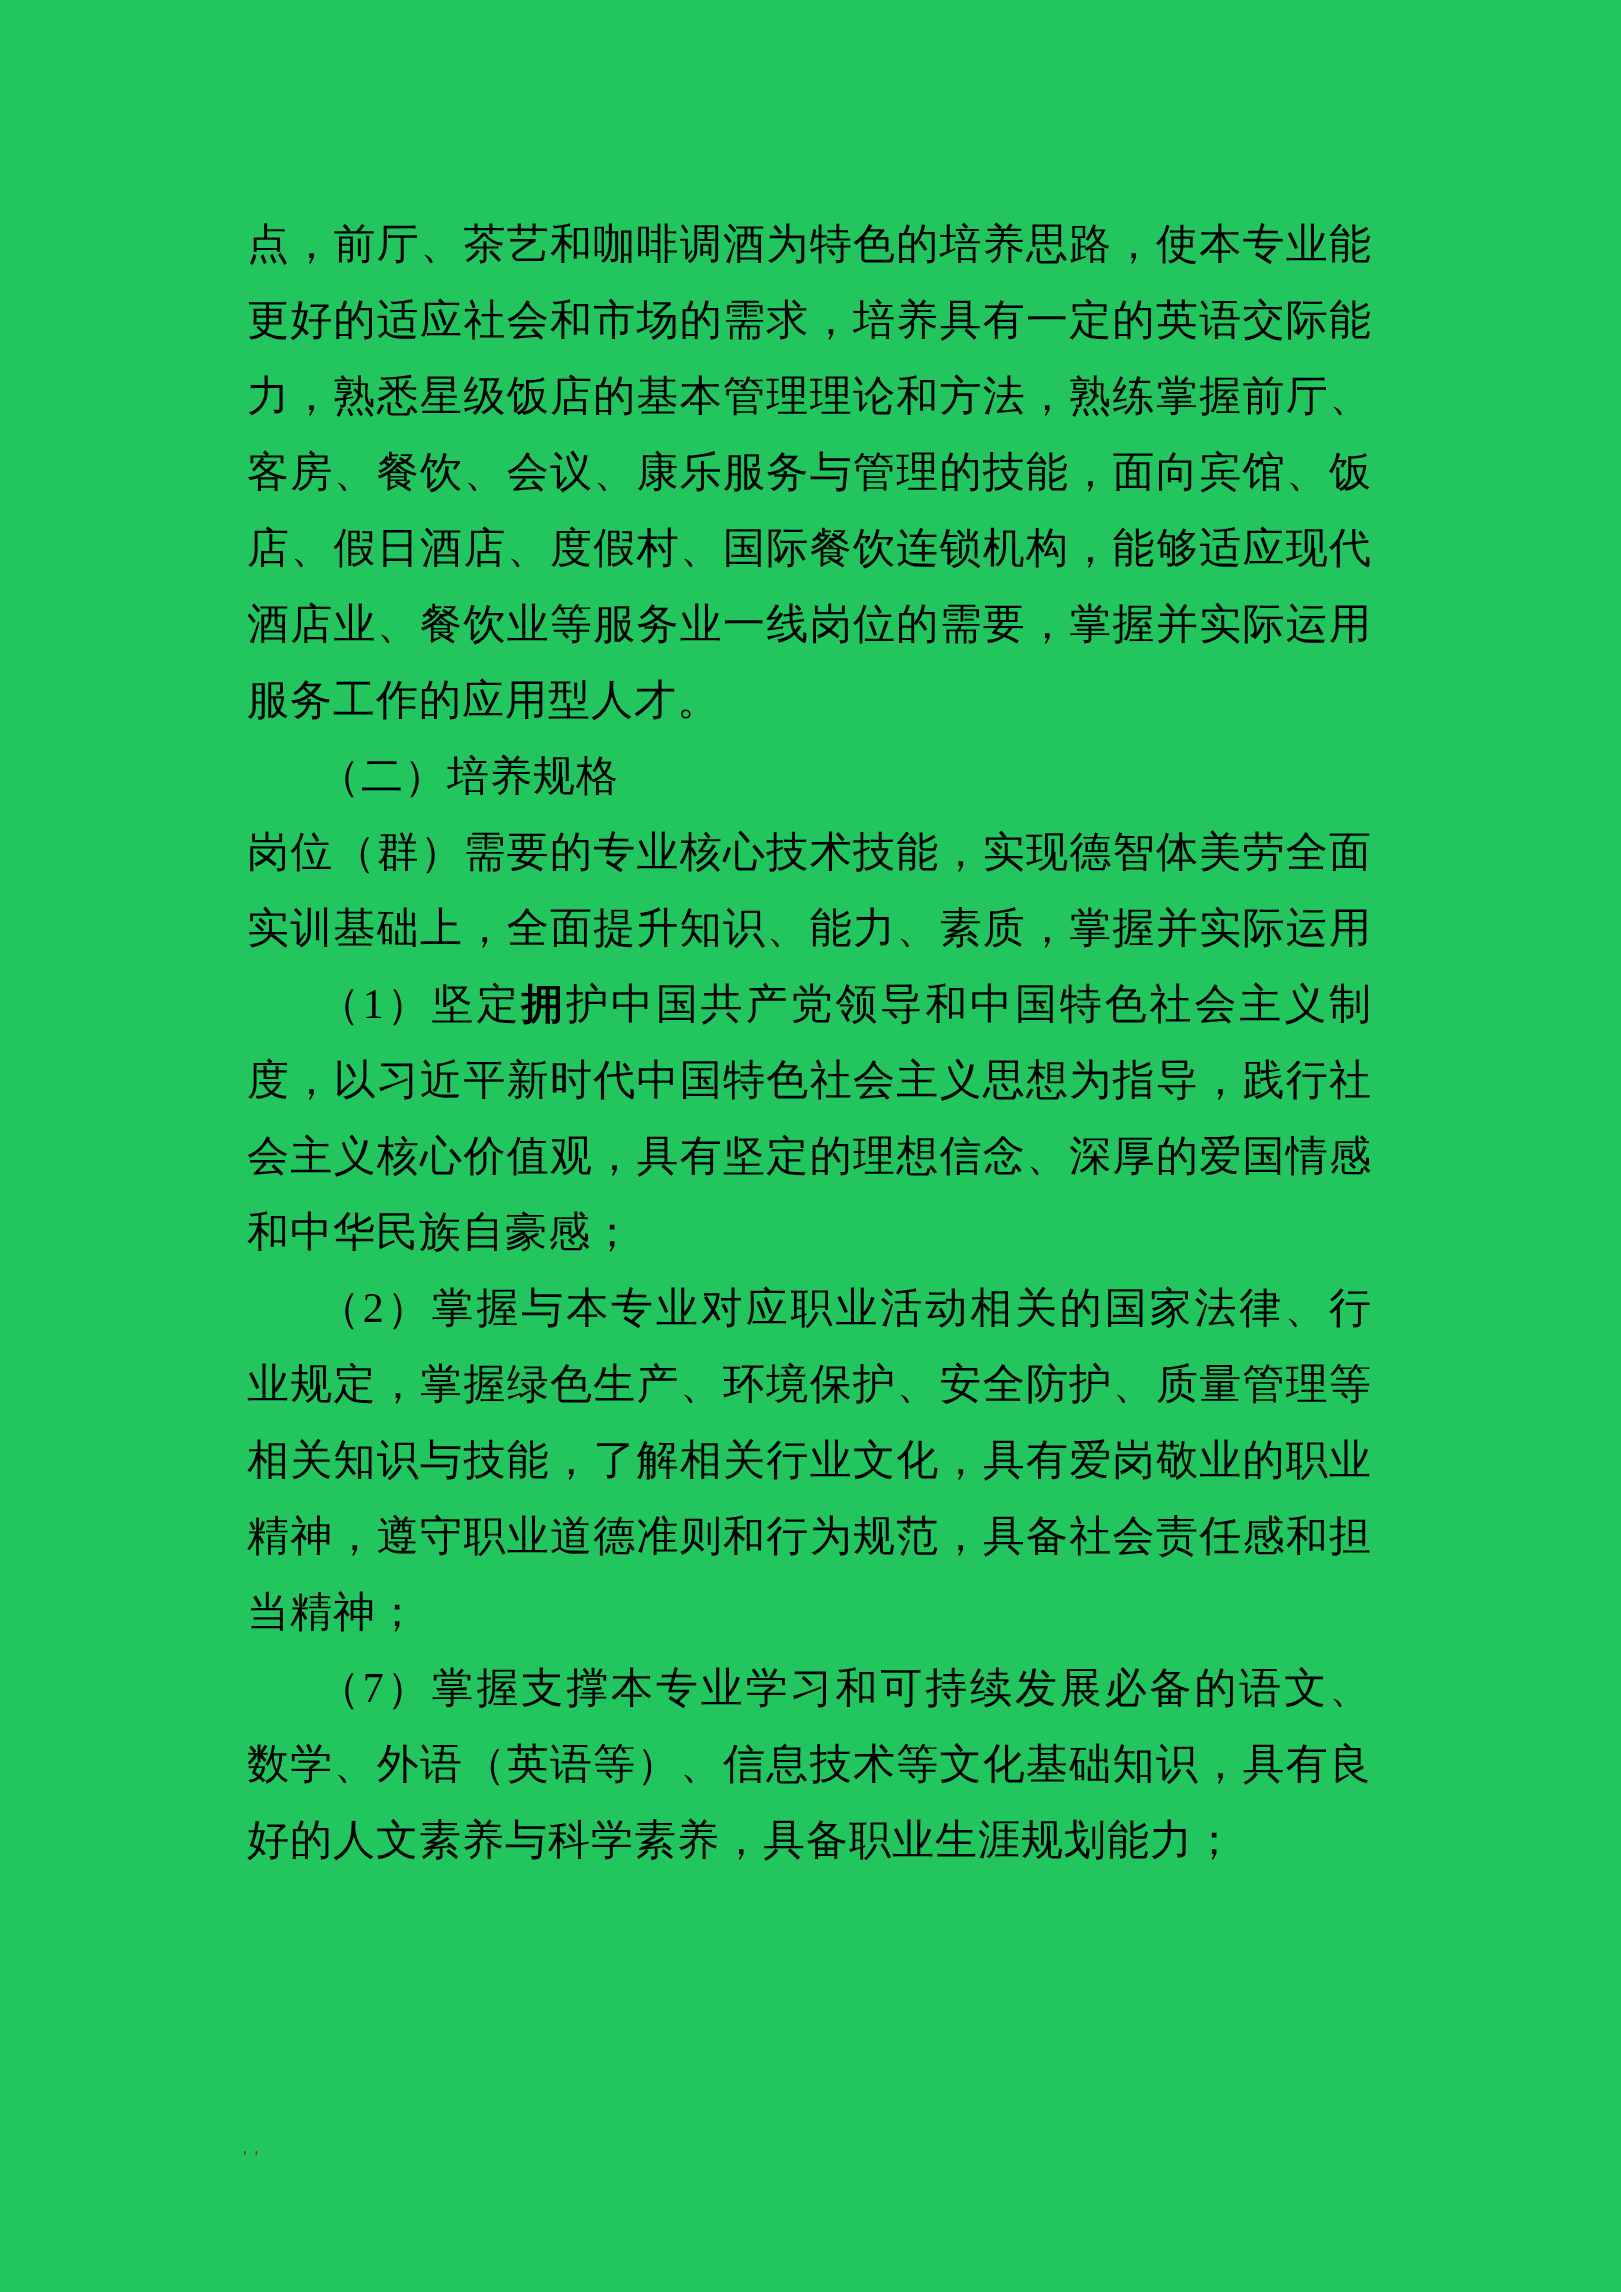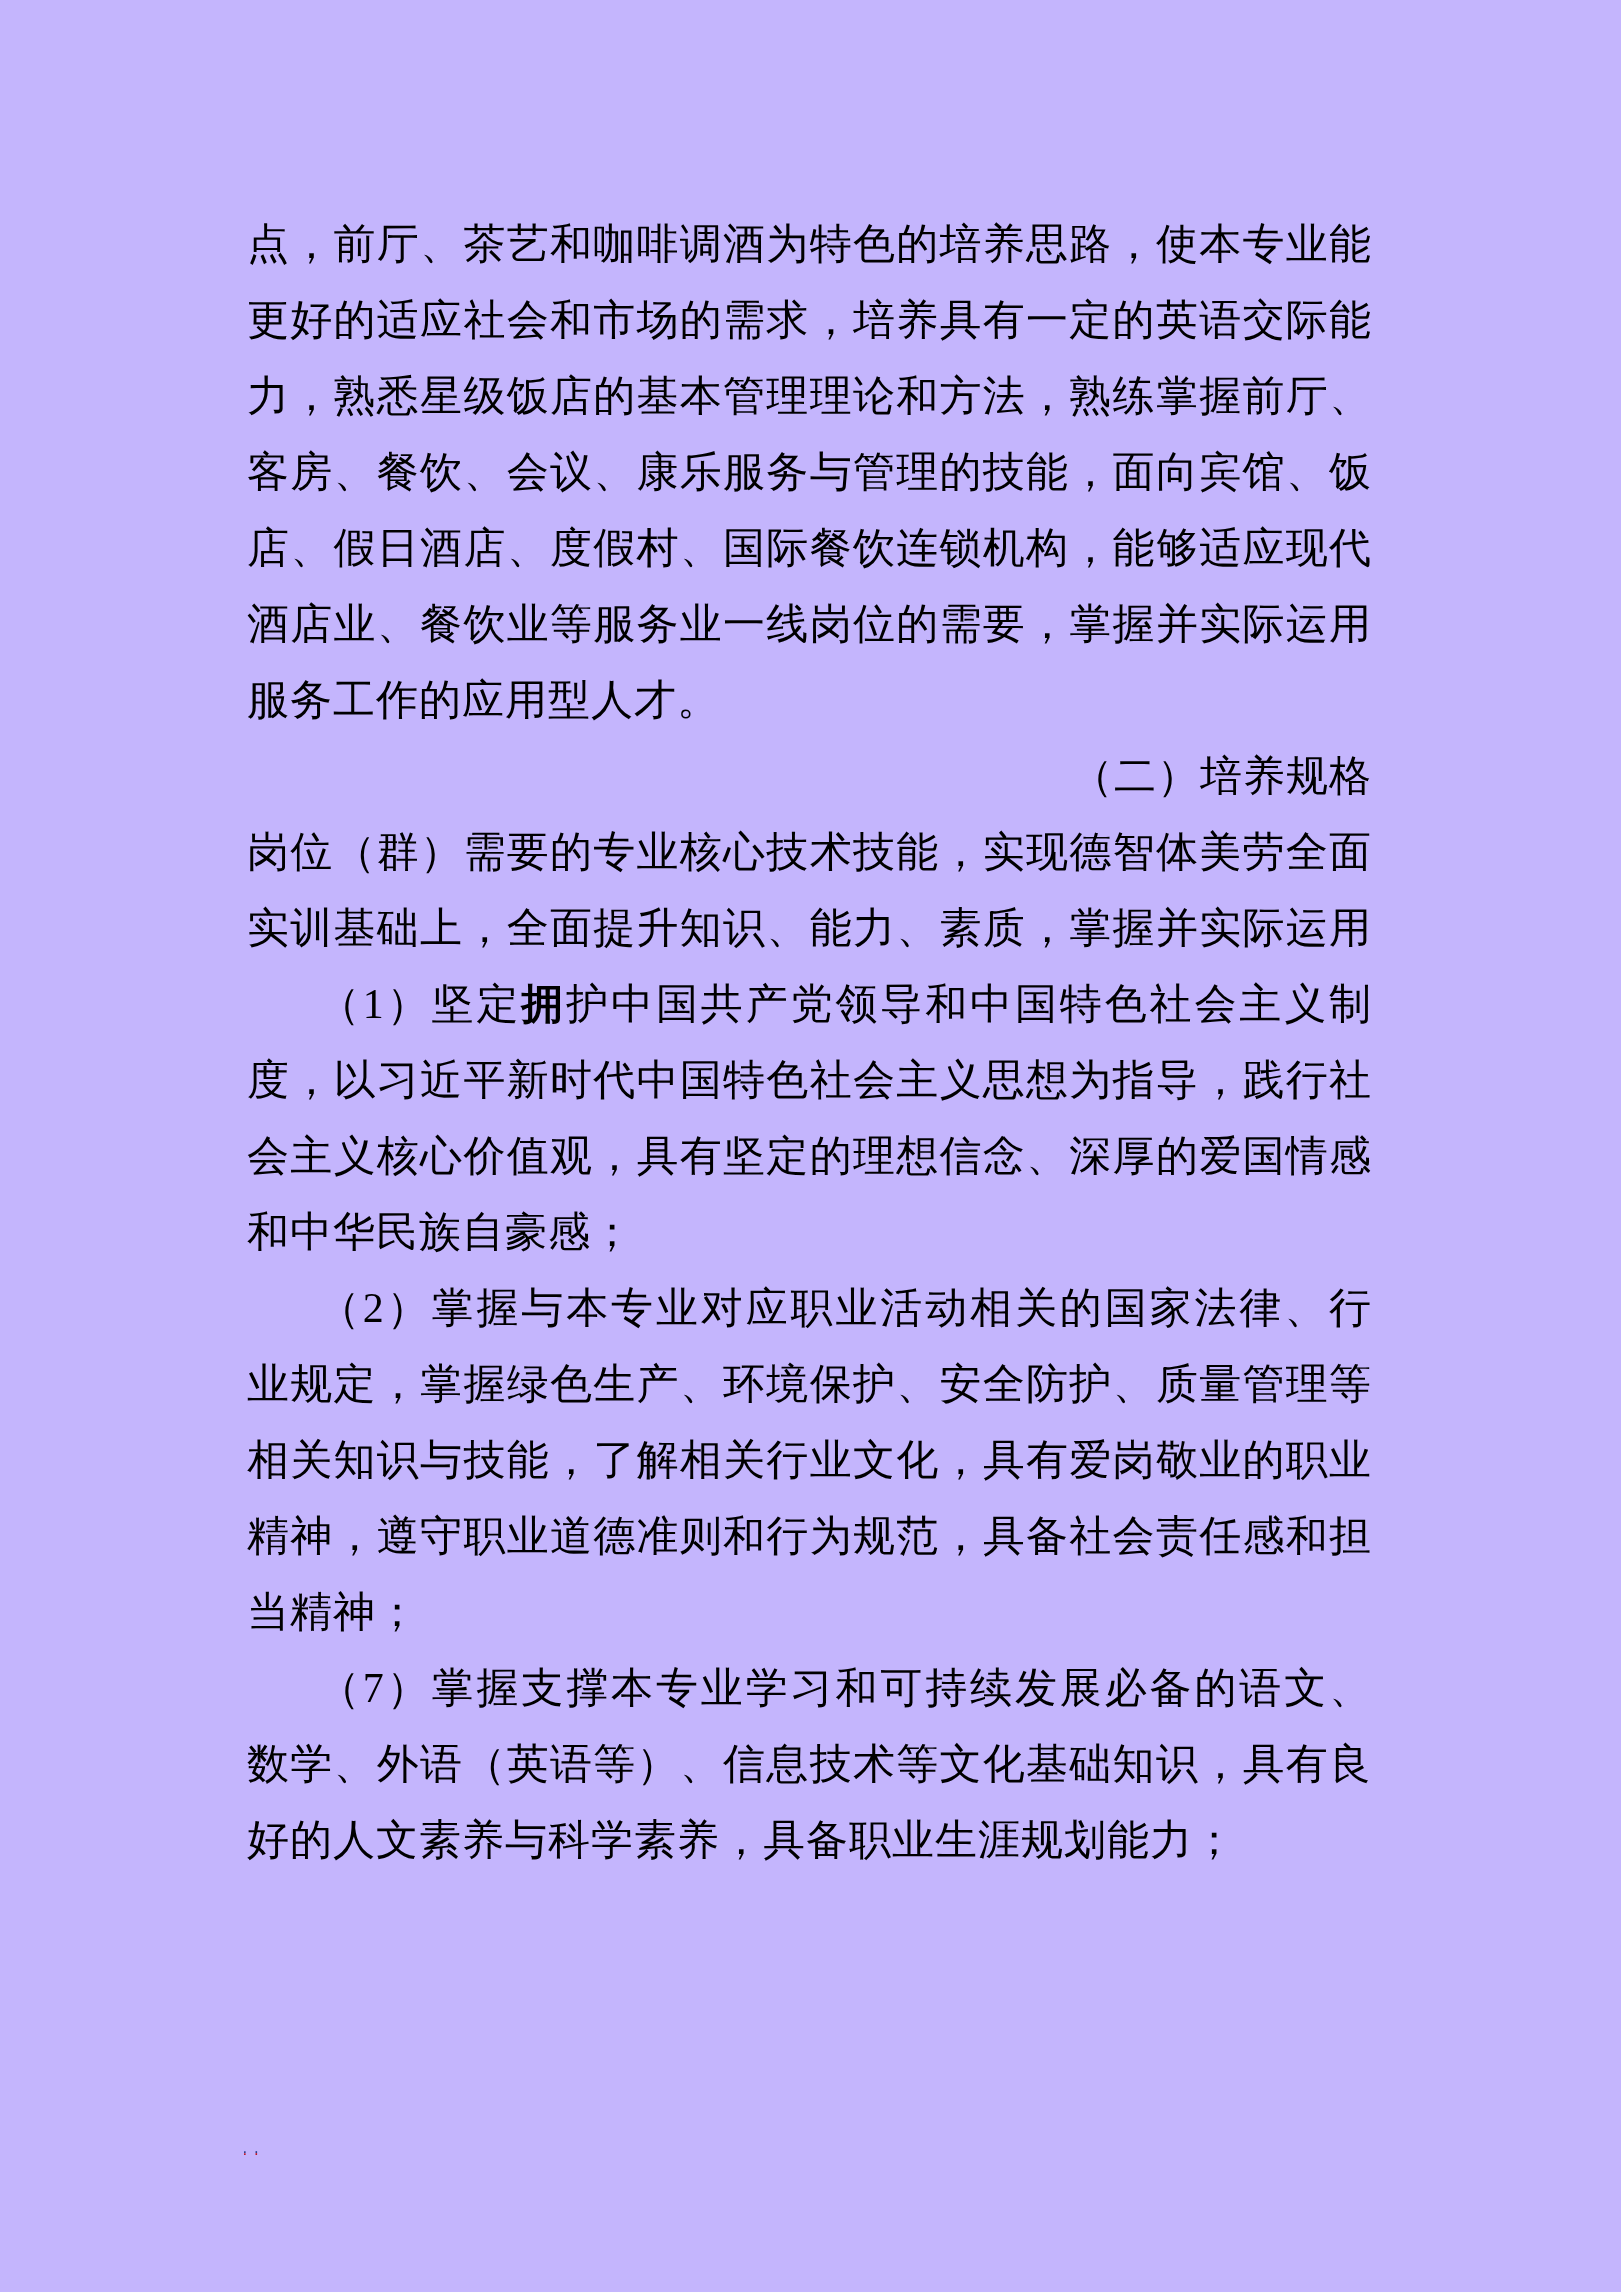--- a/index.html
+++ b/index.html
@@ -4,21 +4,21 @@
 <style>
   html, body {
     margin: 0;
     padding: 0;
     background: #ffffff;
   }
   .page {
     position: relative;
     width: 1621px;
     height: 2293px;
-    background: #c4b5fd;
+    background: #22c55e;
     overflow: hidden;
     font-family: "Liberation Serif", "DejaVu Serif", serif;
     text-decoration: underline;
   }
   .text-block {
     position: absolute;
     left: 247px;
     top: 206px;
     width: 1125px;
     color: #000000;
@@ -31,21 +31,20 @@
     overflow: visible;
     text-align: left;
   }
   .line.justify {
     text-align: justify;
     text-align-last: justify;
     text-justify: inter-character;
   }
   .line.indent {
     padding-left: 71px;
-    text-align: right;
   }
   .line .seg.bold {
     font-weight: bold;
   }
   .footer-artifact {
     position: absolute;
     left: 241px;
     top: 2141px;
     font-family: "DejaVu Sans Mono", monospace;
     font-size: 12.7px;

